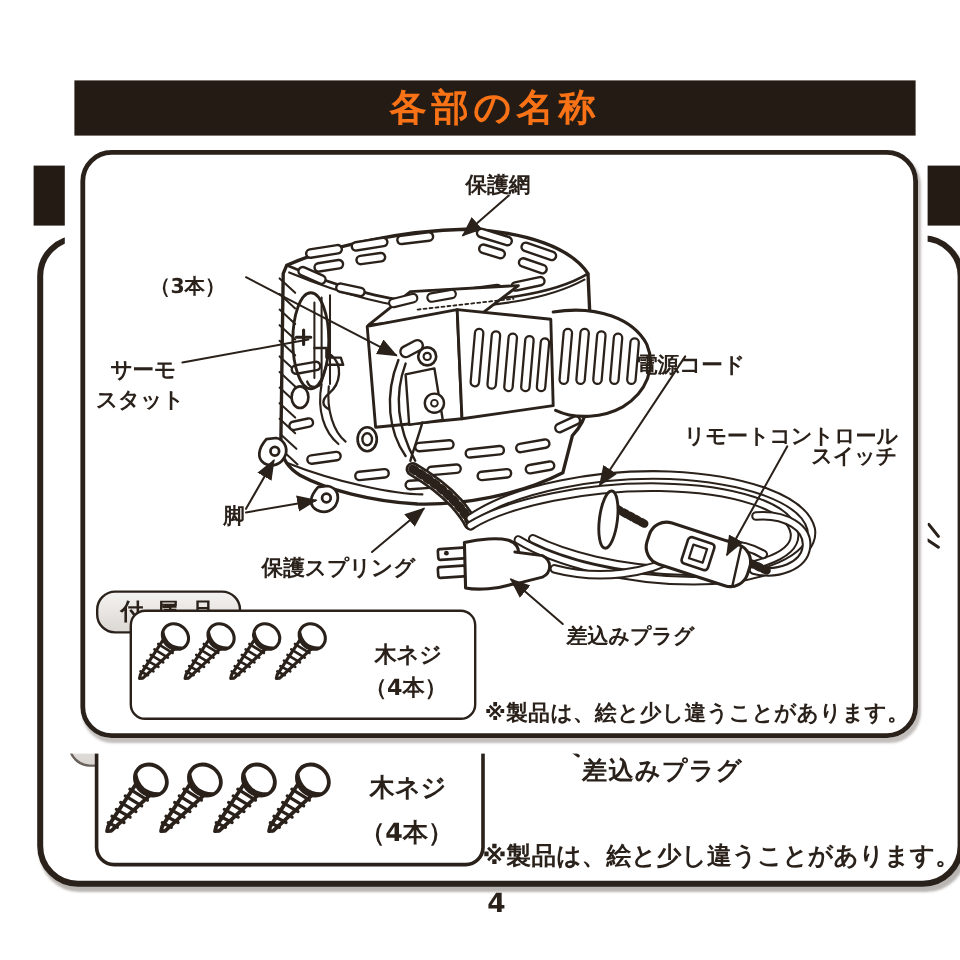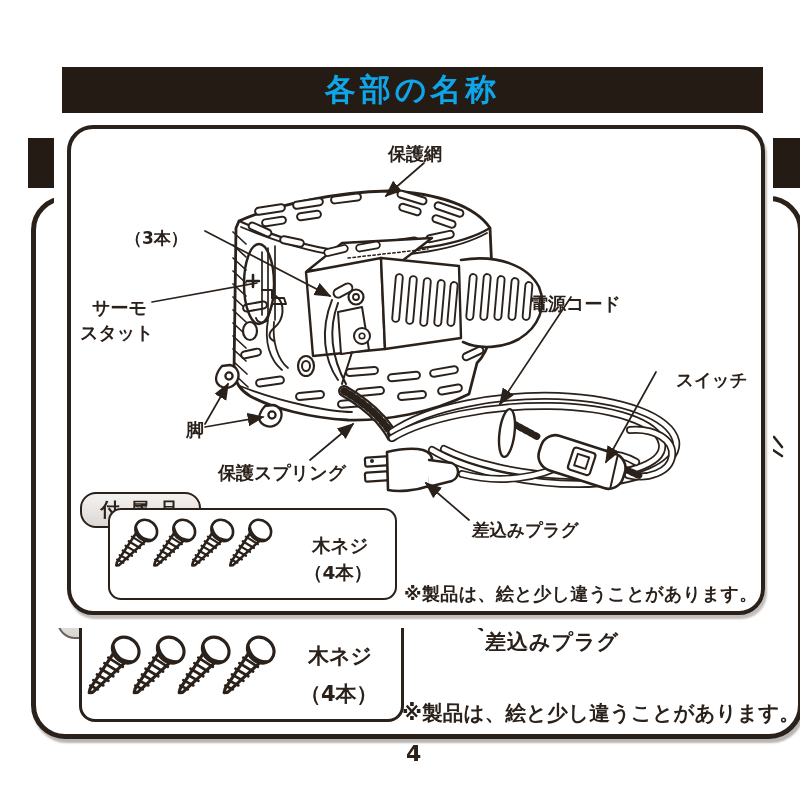--- a/index.html
+++ b/index.html
@@ -15,21 +15,21 @@
   .bg-screwbox{background:#ffffff;border:3px solid #2a211b;border-radius:16px;}
   .bg-kineji{font-size:21px;font-weight:700;}
   .bg-plug-label{font-size:21px;font-weight:700;letter-spacing:1px;}
   .bg-note{font-size:20.5px;font-weight:700;letter-spacing:.2px;white-space:nowrap;}
   .pagenum{font-size:22px;font-weight:700;}
   
   .cover{z-index:2;background:#ffffff;}
   
   .fg{z-index:3;}
   .banner{background:#241b15;display:flex;align-items:center;justify-content:center;}
-  .banner .t{color:#0ea5e9;font-size:31px;font-weight:700;letter-spacing:4px;}
+  .banner .t{color:#f97316;font-size:31px;font-weight:700;letter-spacing:4px;}
   .panel{border:4.5px solid #2a211b;border-radius:26px;background:transparent;
          box-shadow:2px 4px 2px rgba(80,70,62,.35);}
   .pill{background:linear-gradient(#f4f2f0,#dcd8d4);border:2.5px solid #2a211b;border-radius:16px;
         display:flex;align-items:center;justify-content:center;font-weight:700;font-size:19px;letter-spacing:2px;}
   .screwbox{border:2.5px solid #2a211b;border-radius:13px;background:#ffffff;}
   .lbl{font-weight:700;font-size:18px;white-space:nowrap;}
   .lbl.s17{font-size:17.5px;}
   .note{font-size:18px;font-weight:700;letter-spacing:.4px;white-space:nowrap;}
   .kineji{font-size:18.5px;font-weight:700;}
   svg{display:block;}
@@ -270,20 +270,21 @@
     </g>
   </svg>
 
   <div class="abs fg lbl" style="left:388px;top:142px;">保護網</div>
   <div class="abs fg lbl" style="left:125px;top:207px;font-size:17px;margin-top:20px;">（3本）</div>
   <div class="abs fg lbl" style="left:92px;top:296px;">サーモ</div>
   <div class="abs fg lbl" style="left:80px;top:321px;">スタット</div>
   <div class="abs fg lbl" style="left:186px;top:418px;">脚</div>
   <div class="abs fg lbl" style="left:218px;top:461px;">保護スプリング</div>
   <div class="abs fg lbl" style="left:530px;top:292px;">電源コード</div>
+  <div class="abs fg lbl s17" style="left:570px;top:351px;">リモートコントロール</div>
   <div class="abs fg lbl s17" style="left:676px;top:368px;">スイッチ</div>
   <div class="abs fg lbl s17" style="left:472px;top:518px;">差込みプラグ</div>
 
   <div class="abs fg kineji" style="left:312px;top:533px;">木ネジ</div>
   <div class="abs fg kineji" style="left:304px;top:560px;">（4本）</div>
 
   <div class="abs fg note" style="left:404px;top:582px;">※製品は、絵と少し違うことがあります。</div>
 
 </div>
 

